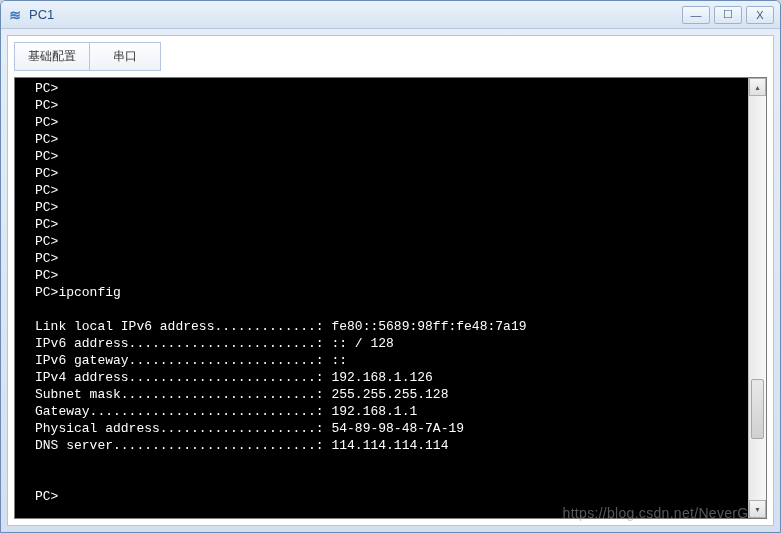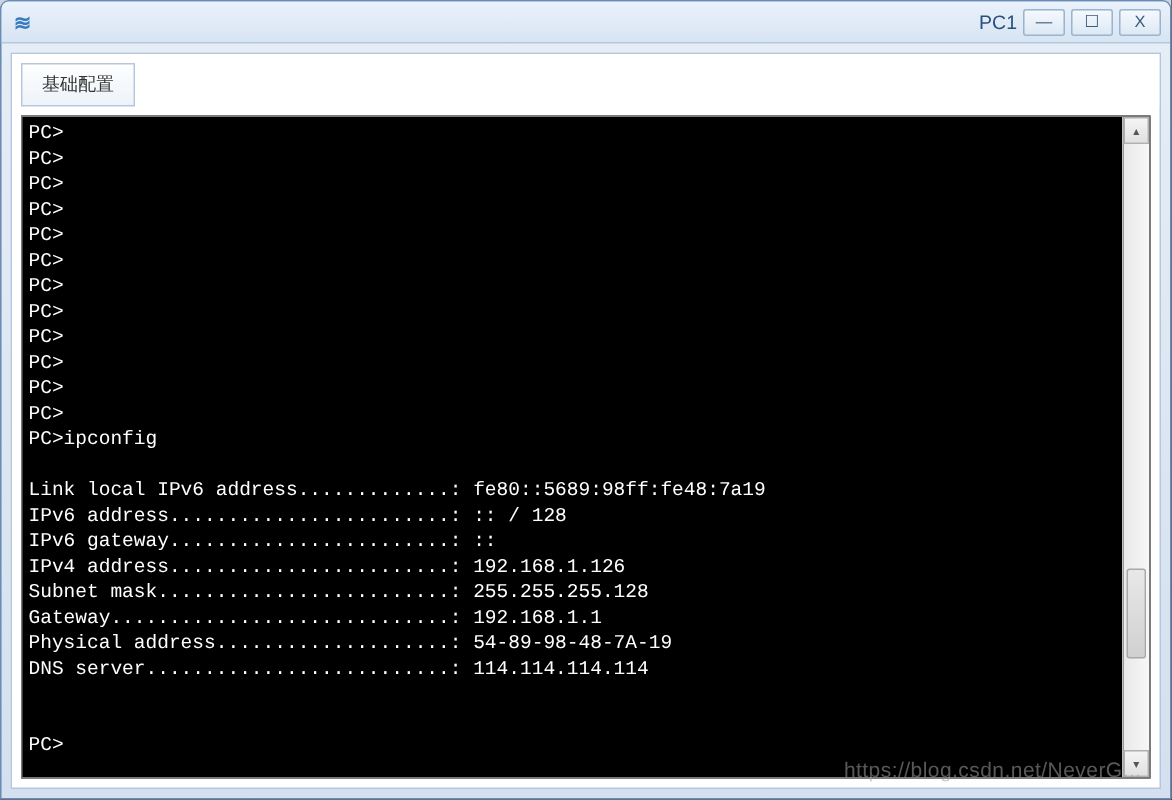--- a/index.html
+++ b/index.html
@@ -38,21 +38,20 @@
       justify-content: center;
       color: #3a7bbf;
       font-weight: bold;
       font-size: 14px;
     }
     .titlebar .title {
       flex: 1;
       color: #2a5080;
       font-size: 13px;
       font-weight: normal;
-      text-align: right;
     }
     .winbtn {
       width: 28px;
       height: 18px;
       margin-left: 4px;
       background: linear-gradient(#f5f9fd, #dde8f4);
       border: 1px solid #9bb3cf;
       border-radius: 2px;
       display: flex;
       align-items: center;
@@ -101,21 +100,21 @@
       overflow: hidden;
     }
     .terminal {
       position: absolute;
       left: 0; top: 0; right: 18px; bottom: 0;
       overflow: hidden;
       color: #fff;
       font-family: "Courier New", monospace;
       font-size: 13px;
       line-height: 17px;
-      padding: 2px 4px;
+      padding: 2px 20px;
       white-space: pre;
     }
     .scrollbar {
       position: absolute;
       right: 0; top: 0; bottom: 0;
       width: 18px;
       background: linear-gradient(to right, #e9e9e9, #f7f7f7);
       border-left: 1px solid #c0c0c0;
       display: flex;
       flex-direction: column;
@@ -166,20 +165,21 @@
         <span>☐</span>
       </div>
     <div class="winbtn">
         <span>X</span>
       </div>
   </div>
 
   <div class="body-area">
     <div class="tabs">
       <div class="tab"><span>基础配置</span></div>
+      <div class="tab"><span>串口</span></div>
     </div>
 
     <div class="terminal-wrap">
       <div class="terminal" id="terminal">PC&gt;
 PC&gt;
 PC&gt;
 PC&gt;
 PC&gt;
 PC&gt;
 PC&gt;

